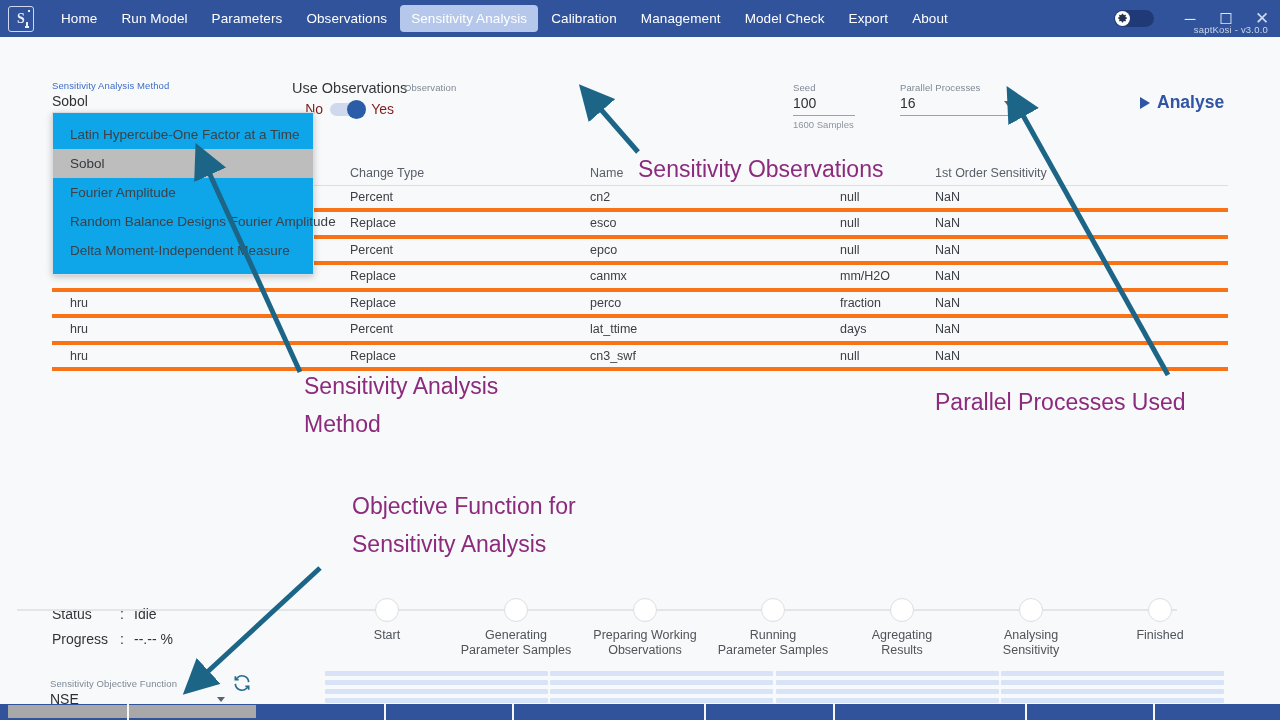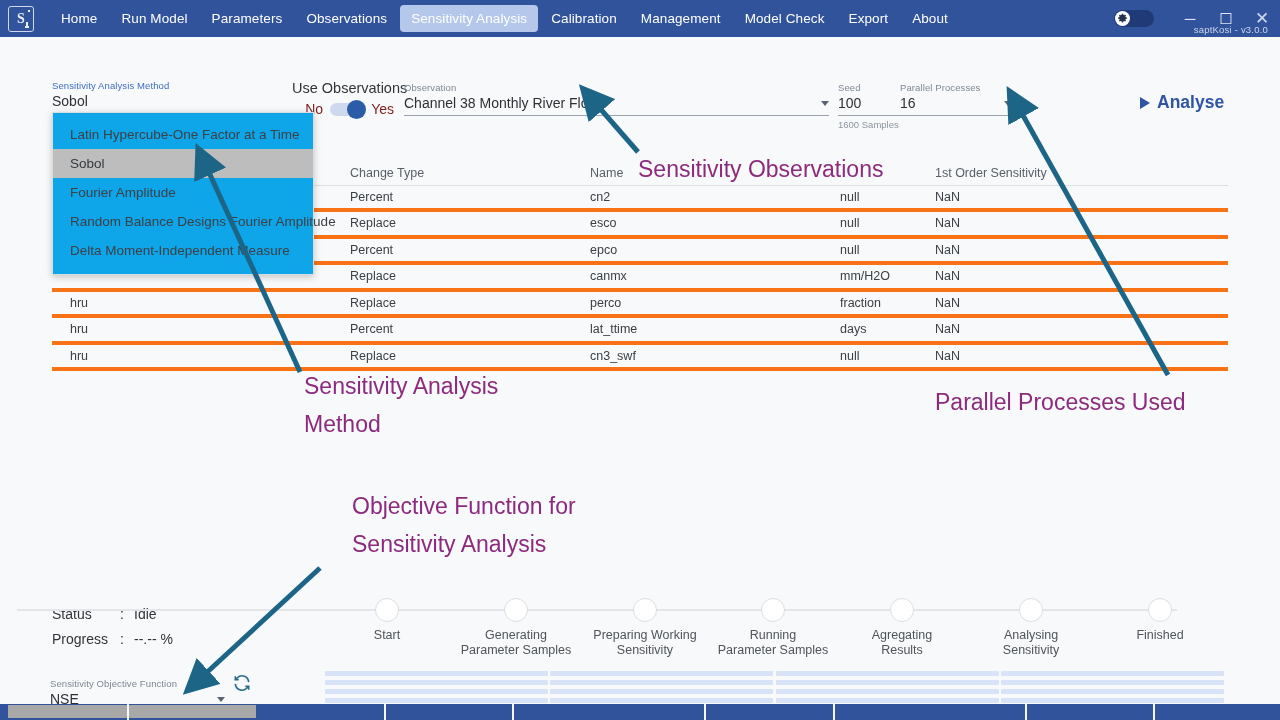--- a/index.html
+++ b/index.html
@@ -114,21 +114,21 @@
     width: 34px; height: 13px; border-radius: 7px;
     background: #cfd9ee; position: relative;
   }
   .obs-knob {
     position: absolute; right: -2px; top: -3px;
     width: 19px; height: 19px; border-radius: 50%;
     background: #2a5ca8;
   }
 
   .obs-field { position: absolute; left: 404px; top: 82px; width: 425px; }
-  .seed-field { position: absolute; left: 838px; top: 82px; width: 62px; }
+  .seed-field { position: absolute; left: 793px; top: 82px; width: 62px; }
   .pp-field { position: absolute; left: 900px; top: 82px; width: 112px; }
   .samples-note { font-size: 9.5px; color: #8d959f; margin-top: 3px; }
 
   .caret {
     width: 0; height: 0;
     border-left: 4.5px solid transparent;
     border-right: 4.5px solid transparent;
     border-top: 5px solid #5a6370;
   }
   .row-between { display:flex; align-items:center; justify-content:space-between; }
@@ -291,24 +291,20 @@
       <span>No</span>
       <div class="obs-toggle">
           <div class="obs-knob"></div>
         </div>
       <span>Yes</span>
     </div>
   </div>
 
   <div class="obs-field">
     <div class="field-label">Observation</div>
-    <div class="row-between underline" style="padding-bottom:3px;">
-      <div class="field-value">Channel 38 Monthly River Flow</div>
-      <div class="caret"></div>
-    </div>
   </div>
 
   <div class="seed-field">
     <div class="field-label">Seed</div>
     <div class="field-value underline" style="padding-bottom:3px;">100</div>
     <div class="samples-note">1600 Samples</div>
   </div>
 
   <div class="pp-field">
     <div class="field-label">Parallel Processes</div>
@@ -431,21 +427,21 @@
           <div class="step-label">Start</div>
         </div>
         <div class="step" style="left: 146px;">
           <div class="step-dot"></div>
           <div class="step-label">Generating
 Parameter Samples</div>
         </div>
         <div class="step" style="left: 275px;">
           <div class="step-dot"></div>
           <div class="step-label">Preparing Working
-Sensitivity</div>
+Observations</div>
         </div>
         <div class="step" style="left: 403px;">
           <div class="step-dot"></div>
           <div class="step-label">Running
 Parameter Samples</div>
         </div>
         <div class="step" style="left: 532px;">
           <div class="step-dot"></div>
           <div class="step-label">Agregating
 Results</div>

